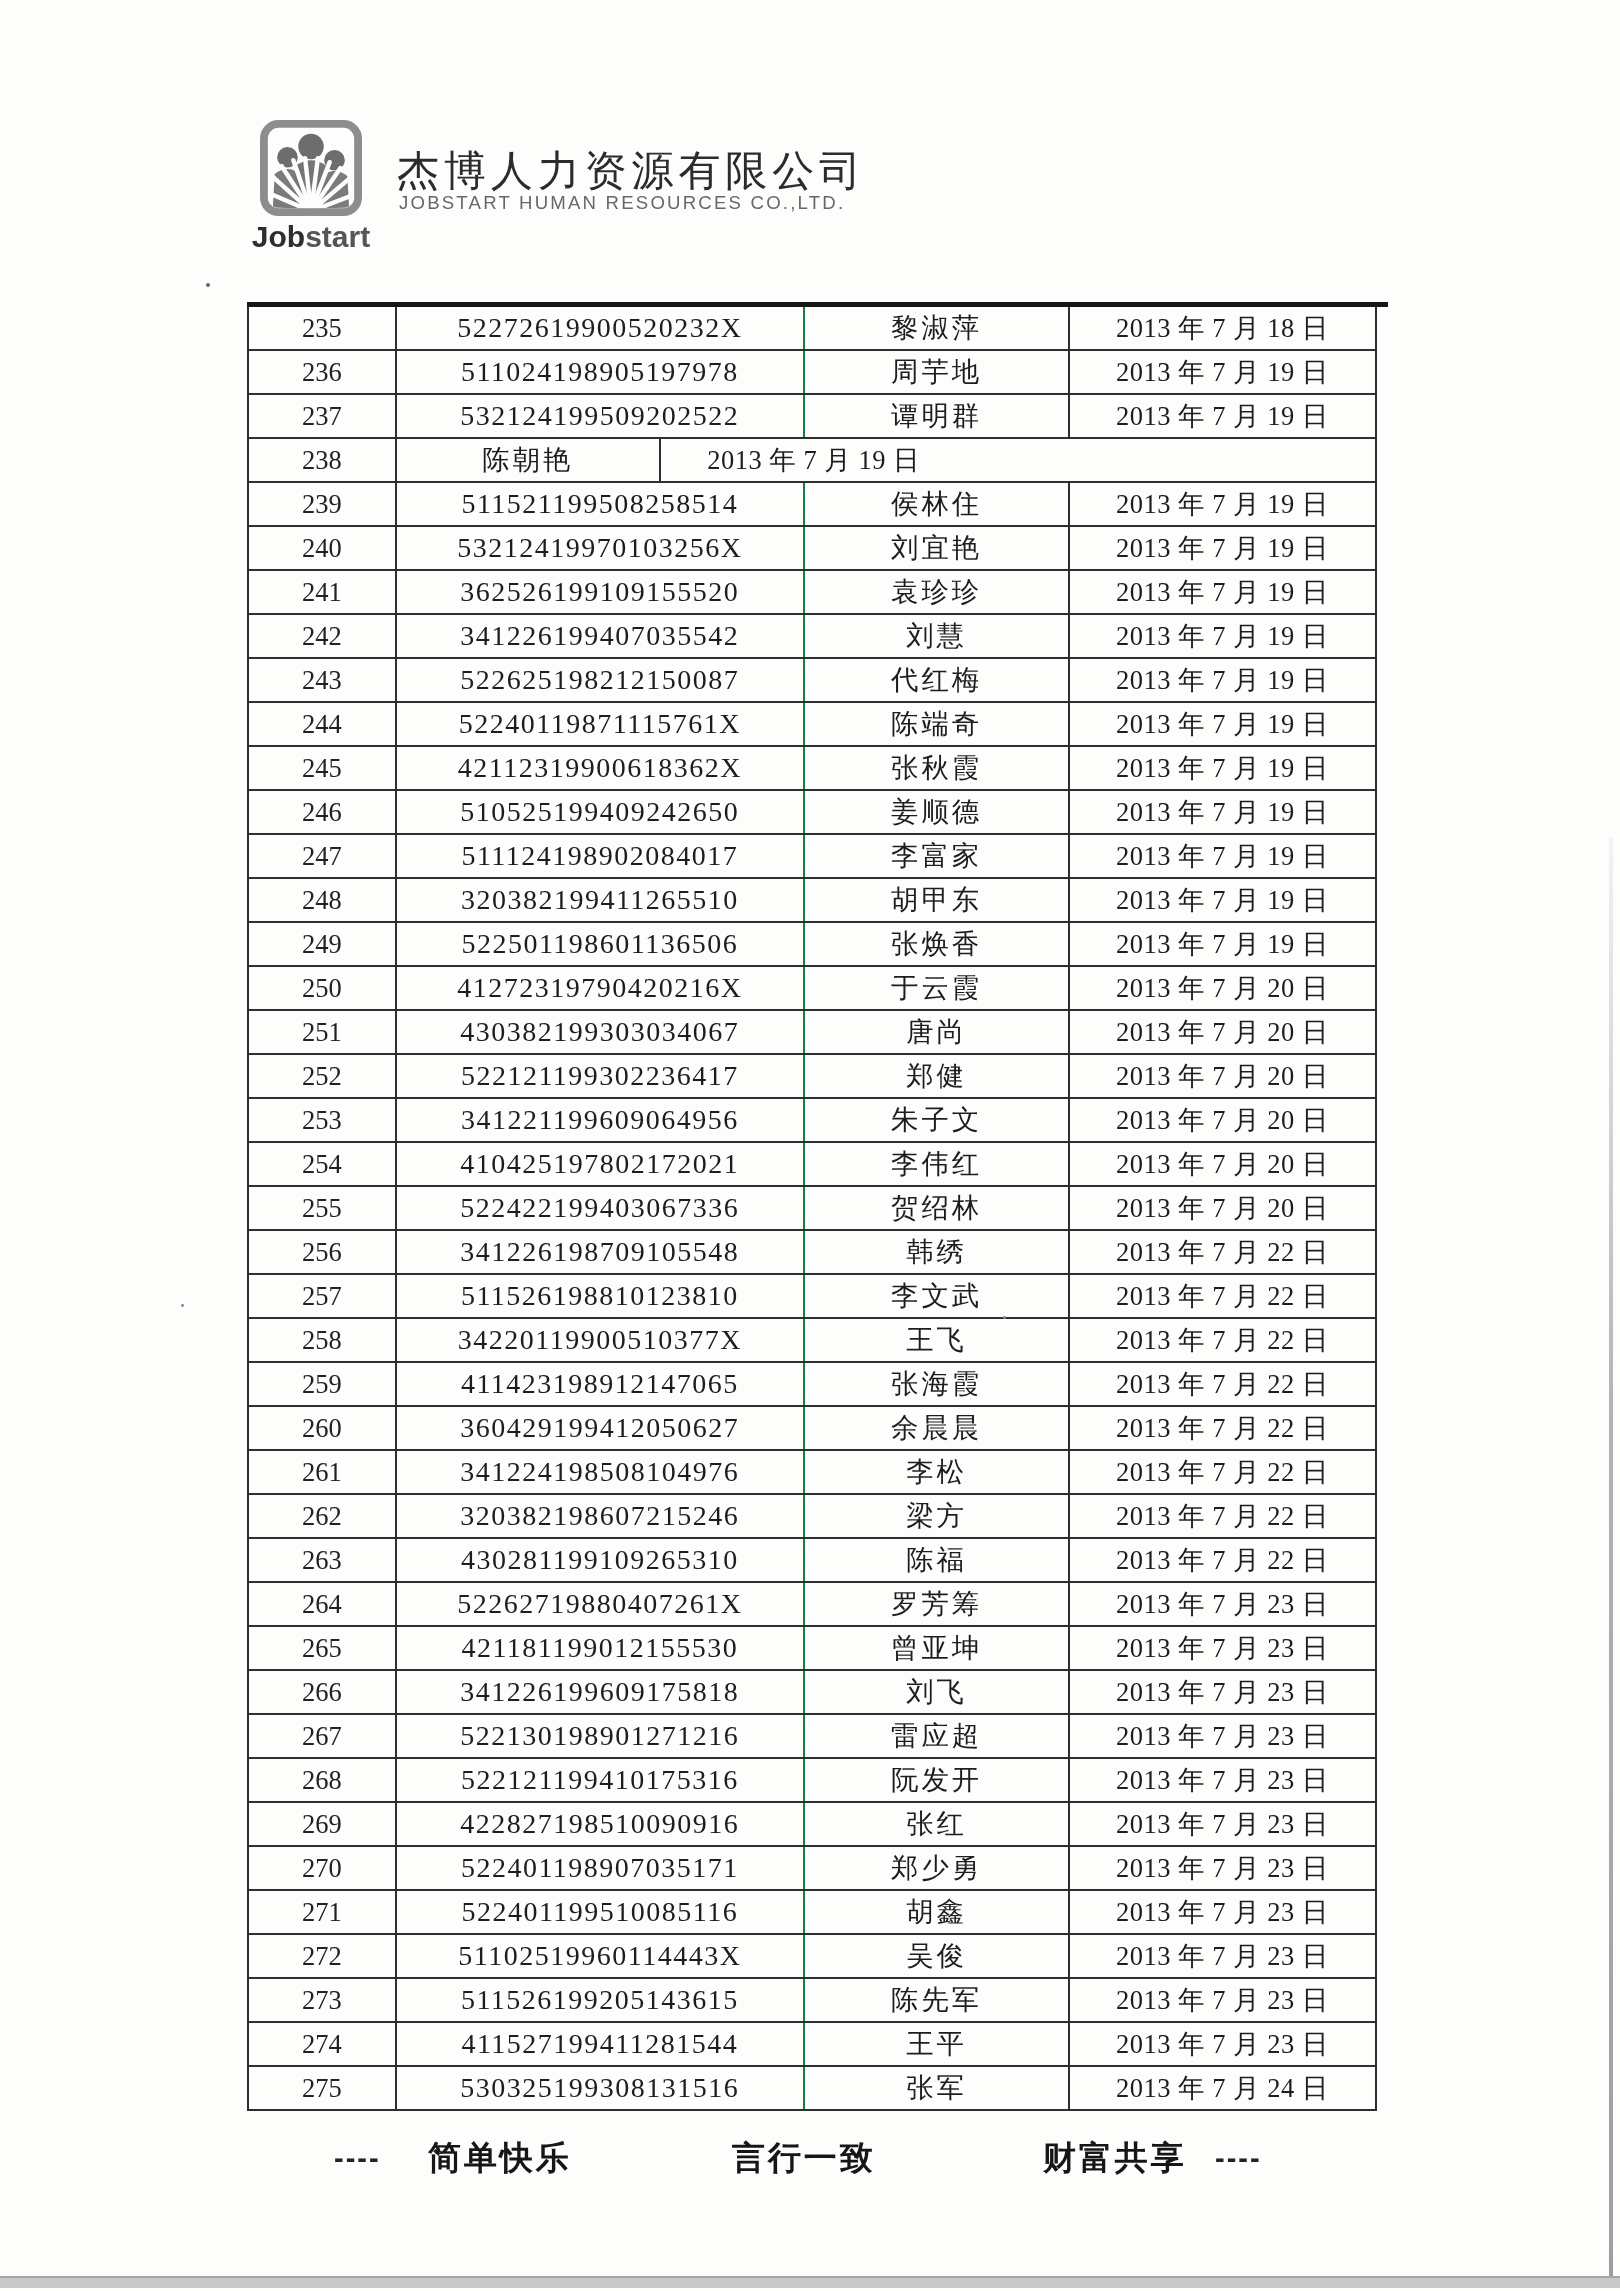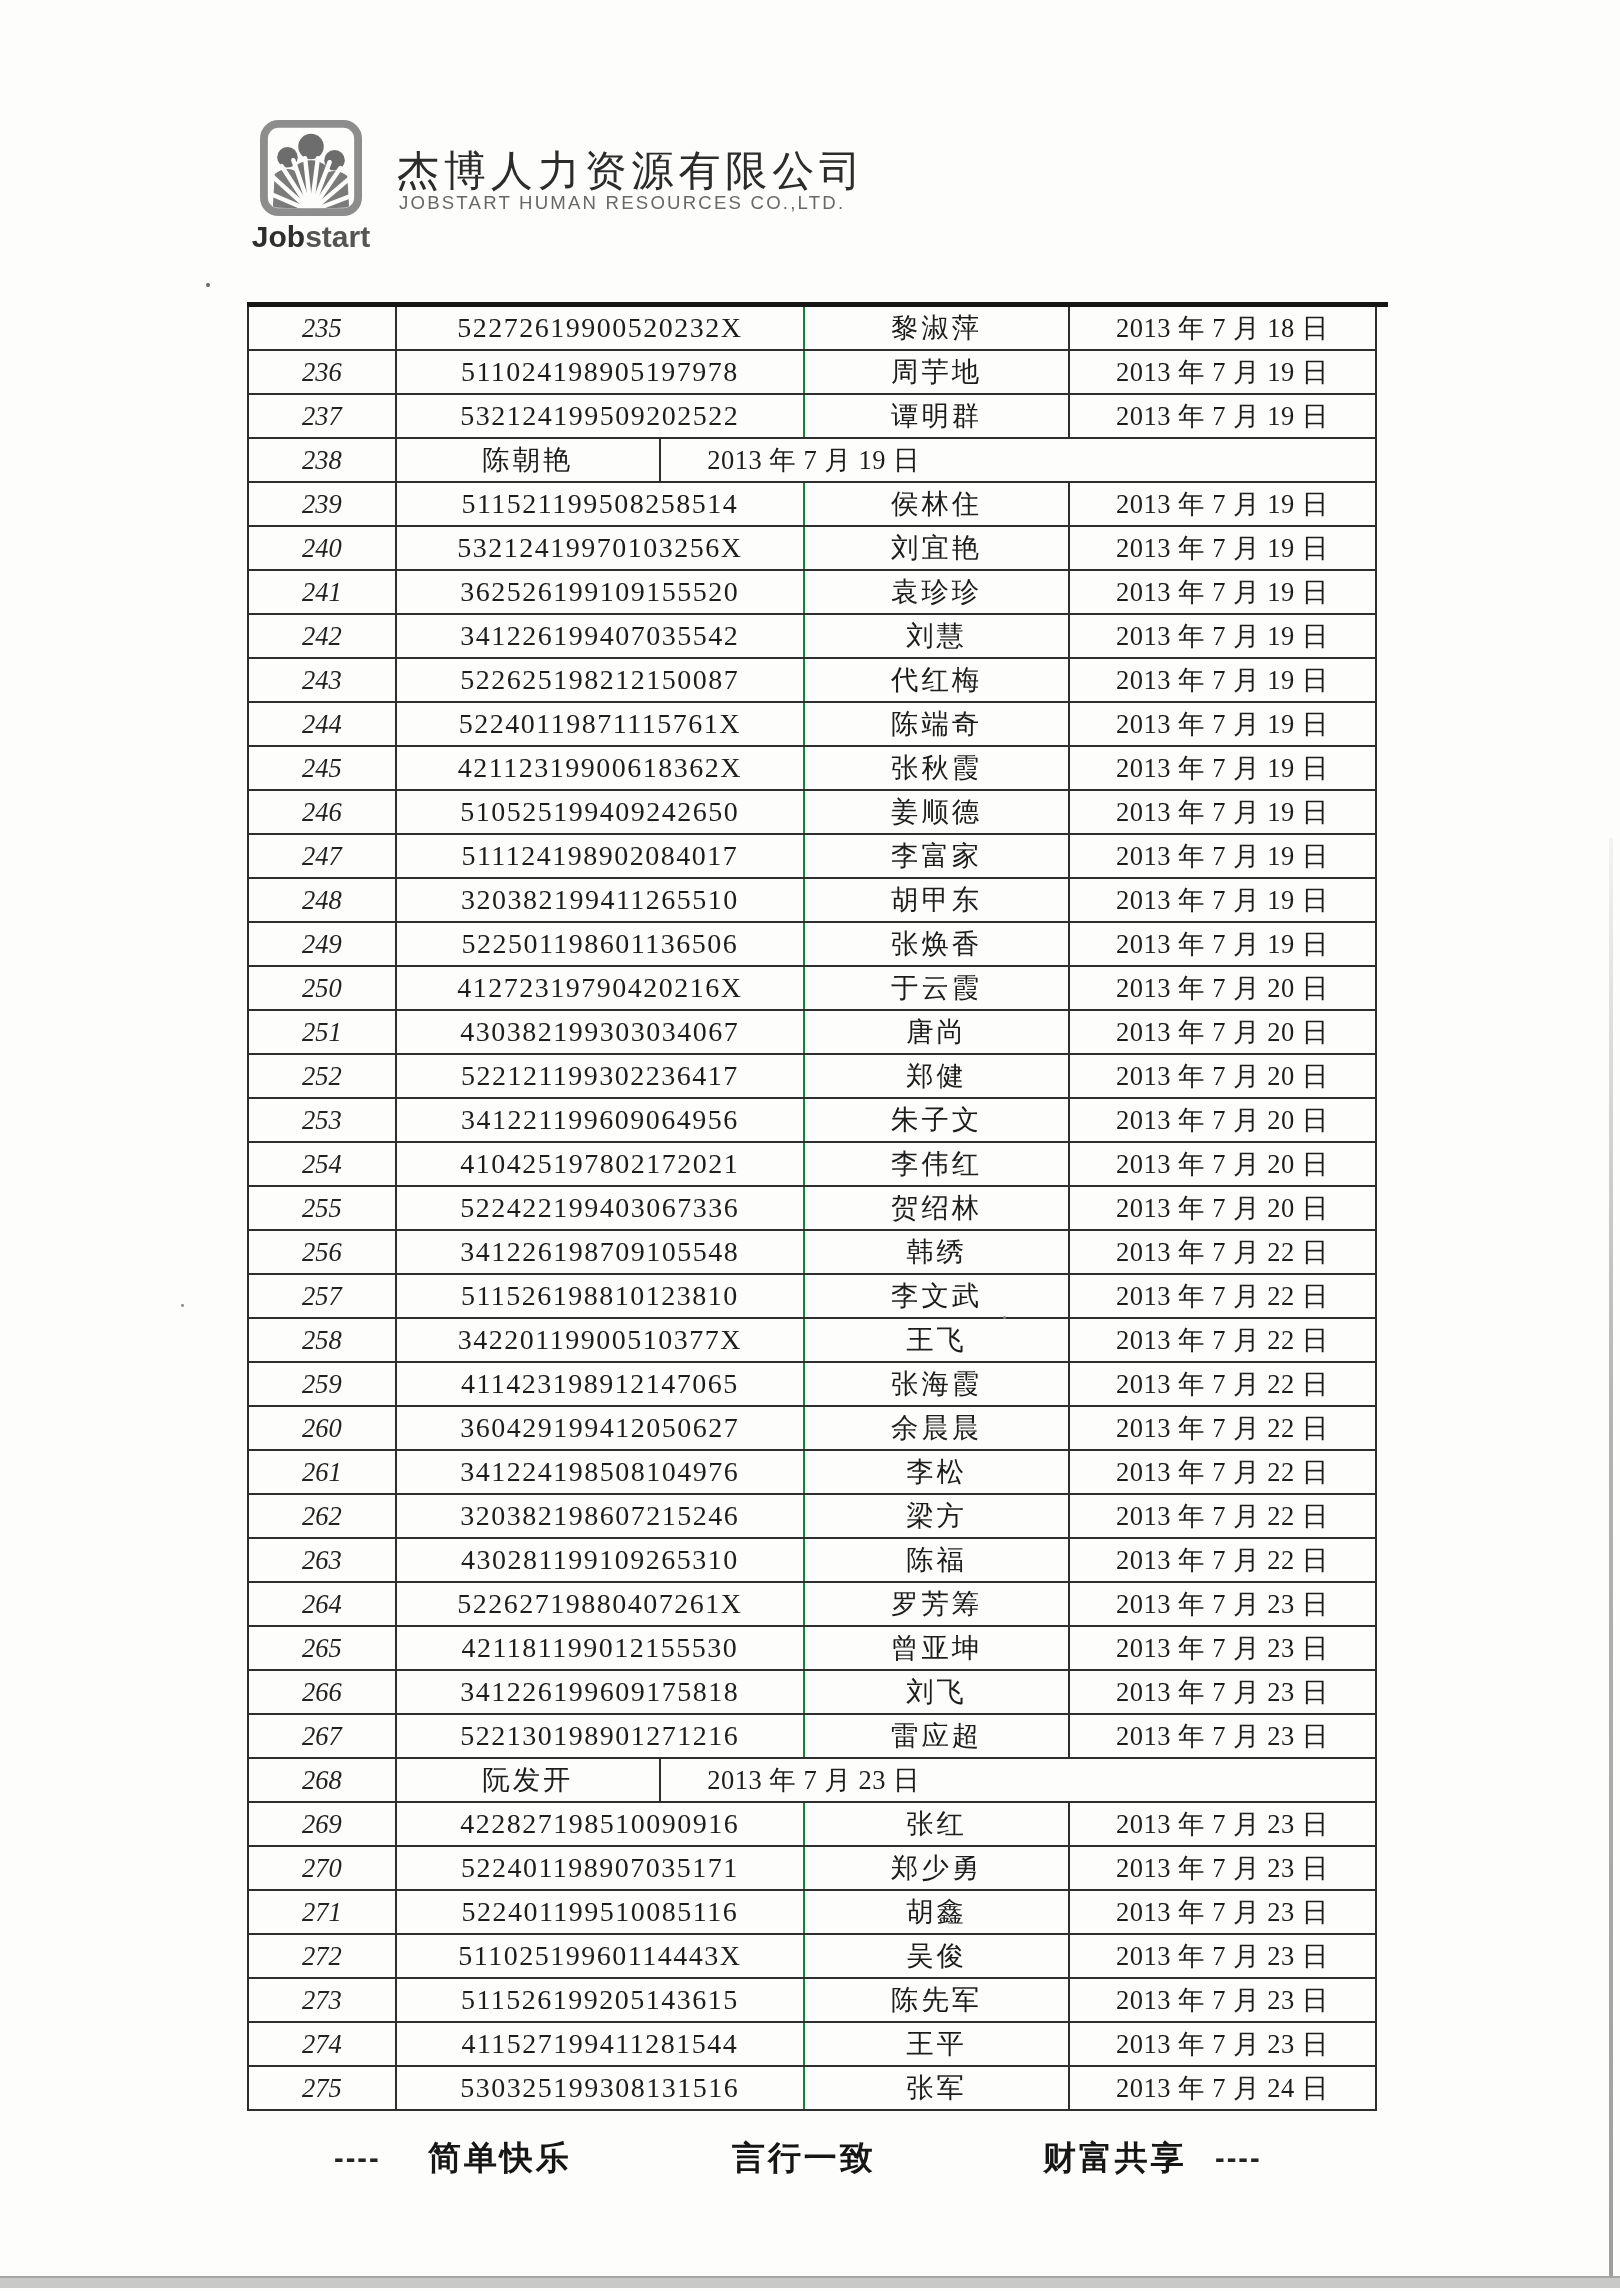--- a/index.html
+++ b/index.html
@@ -48,21 +48,21 @@
   .t-row{
     display:flex;height:44px;
     border-bottom:2px solid #2e2e2e;
     box-sizing:border-box;
     align-items:center;
   }
   .cell{
     height:100%;display:flex;align-items:center;justify-content:center;
     box-sizing:border-box;overflow:hidden;white-space:nowrap;
   }
-  .c-no{width:13.1%;border-right:2px solid #2e2e2e;font-size:26.5px;color:#222;font-style:italic;}
+  .c-no{width:13.1%;border-right:2px solid #2e2e2e;font-size:26.5px;color:#222;}
   .c-id{width:36.3%;border-right:2px solid #15803d;font-size:28px;letter-spacing:1.5px;color:#1d1d1d;}
   .c-name{width:23.5%;border-right:2px solid #2e2e2e;font-size:27.4px;letter-spacing:2.9px;color:#1d1d1d;}
   .c-date{width:27.1%;font-size:26.5px;letter-spacing:0.5px;color:#1d1d1d;}
 
   
   .footer{position:absolute;left:0;top:2135px;width:1620px;height:47px;}
   .footer span{position:absolute;line-height:47px;white-space:nowrap;}
   .f-dash{font-weight:700;font-size:29px;letter-spacing:2px;color:#232323;
           font-family:"Liberation Sans","DejaVu Sans",sans-serif;}
   .f-motto{font-weight:700;font-size:33px;letter-spacing:2.9px;color:#161616;}
@@ -361,20 +361,21 @@
 
       <div class="t-row">
         <div class="cell c-no">267</div>
         <div class="cell c-id">522130198901271216</div>
         <div class="cell c-name">雷应超</div>
         <div class="cell c-date">2013 年 7 月 23 日</div>
       </div>
 
       <div class="t-row">
         <div class="cell c-no">268</div>
+        <div class="cell c-id">522121199410175316</div>
         <div class="cell c-name">阮发开</div>
         <div class="cell c-date">2013 年 7 月 23 日</div>
       </div>
 
       <div class="t-row">
         <div class="cell c-no">269</div>
         <div class="cell c-id">422827198510090916</div>
         <div class="cell c-name">张红</div>
         <div class="cell c-date">2013 年 7 月 23 日</div>
       </div>

